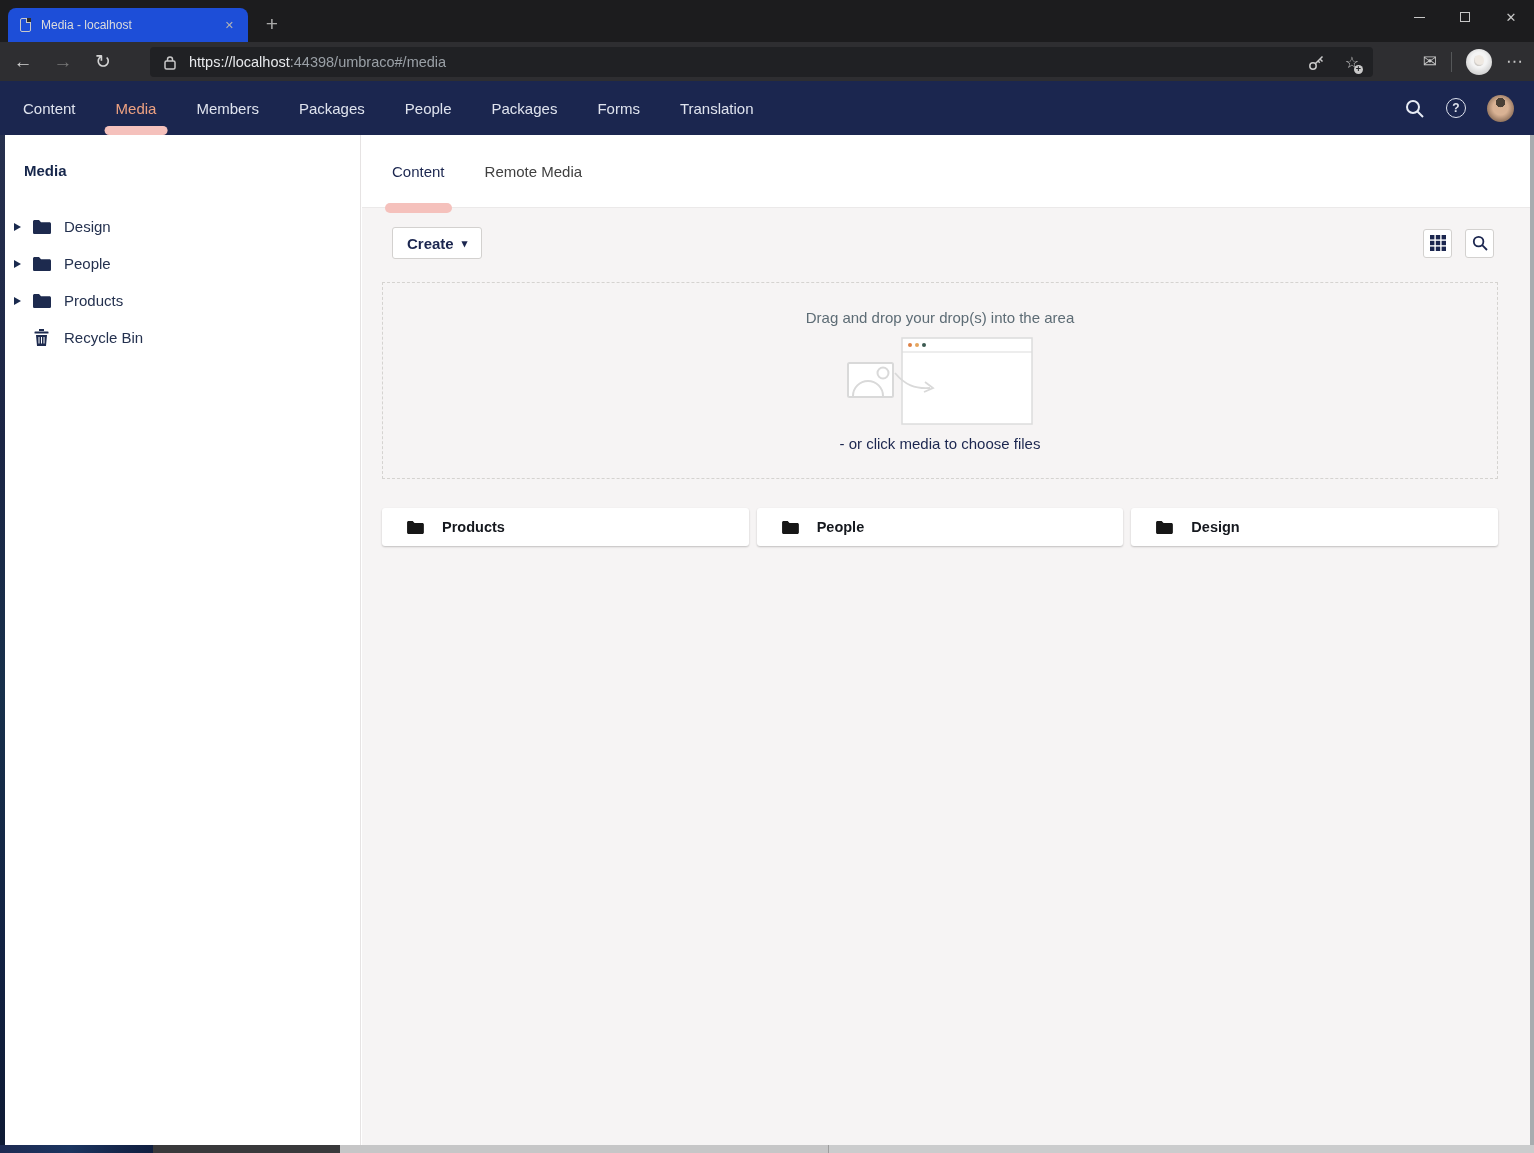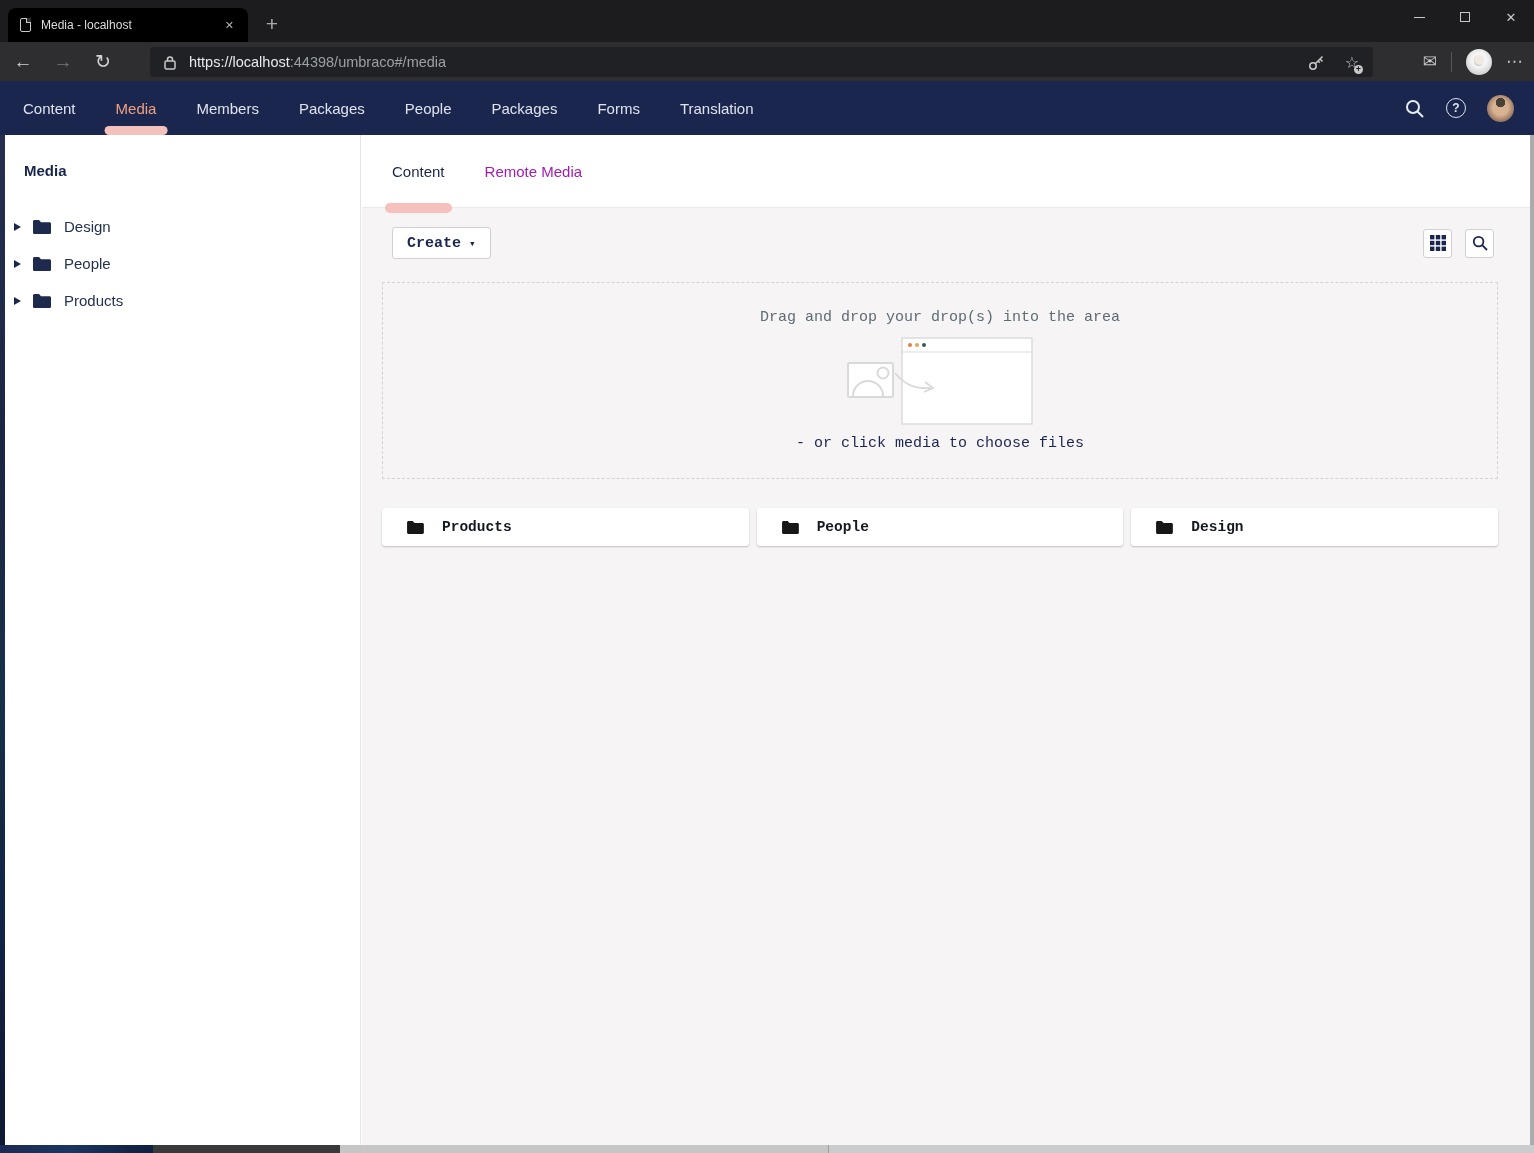--- a/index.html
+++ b/index.html
@@ -1,21 +1,21 @@
 <!DOCTYPE html>
 <html><head>
 <meta charset="utf-8">
 <style>
   * { margin:0; padding:0; box-sizing:border-box; }
   html,body { width:1534px; height:1153px; overflow:hidden; background:#fff;
     font-family:"Liberation Sans", sans-serif; }
 
   
   #titlebar { position:absolute; left:0; top:0; width:1534px; height:42px; background:#1c1c1e; }
-  #tab { position:absolute; left:8px; top:8px; width:240px; height:34px; background:#000000;
+  #tab { position:absolute; left:8px; top:8px; width:240px; height:34px; background:#1d4ed8;
     border-radius:8px 8px 0 0; display:flex; align-items:center; padding:0 10px 0 12px; }
   #tab .pageicon { width:11px; height:14px; border:1.5px solid #c9c9c9; border-radius:2px; position:relative; flex:0 0 auto; }
   #tab .pageicon::after { content:""; position:absolute; right:-1px; top:-1px; width:4px; height:4px;
     background:#2e2e31; border-left:1.5px solid #c9c9c9; border-bottom:1.5px solid #c9c9c9; }
   #tab .tabtitle { color:#dcdcdc; font-size:12px; margin-left:10px; flex:1; white-space:nowrap; overflow:hidden; }
   #tab .tabclose { color:#b4b4b4; font-size:11px; padding:2px 4px; cursor:pointer; }
   #newtab { position:absolute; left:258px; top:10px; color:#a9a9a9; font-size:21px; font-weight:300;
     width:28px; height:28px; display:flex; align-items:center; justify-content:center; }
   #wincontrols { position:absolute; right:0; top:0; height:34px; display:flex; }
   #wincontrols .wc { width:46px; height:34px; display:flex; align-items:center; justify-content:center; color:#c7c7c7; }
@@ -72,26 +72,26 @@
   .tree-row { height:37px; display:flex; align-items:center; padding-left:9px; cursor:pointer; }
   .caret-box { width:18px; display:flex; align-items:center; }
   .caret { width:0; height:0; border-left:7px solid #1a2a4e; border-top:4.5px solid transparent;
     border-bottom:4.5px solid transparent; }
   .tree-iconbox { width:19px; display:flex; align-items:center; justify-content:center; }
   .tree-label { margin-left:13px; font-size:15px; color:#24314f; }
 
   #main { position:absolute; left:362px; top:0; width:1172px; height:1010px; background:#f6f4f4; }
   #main-header { height:73px; background:#fff; border-bottom:1px solid #ebe9e9; display:flex; padding-left:30px; }
   .ctab { position:relative; height:73px; display:flex; align-items:center; font-size:15px;
-    color:#a21caf; margin-right:40px; cursor:pointer; }
+    color:#404040; margin-right:40px; cursor:pointer; }
   .ctab.active { color:#1b264f; }
   .ctab.active::after { content:""; position:absolute; bottom:-5px; left:-7px; right:-7px; height:10px;
     background:#f5c1bc; border-radius:5px; z-index:2; }
 
-  #content { padding:19px 36px 0 20px;font-family:Liberation Mono, monospace; }
+  #content { padding:19px 36px 0 20px; }
   #create-row { display:flex; justify-content:space-between; align-items:center; margin:0 4px 0 10px; }
   #create-btn { height:32px; background:#fff; border:1px solid #d3d1cf; border-radius:3px;
     display:flex; align-items:center; gap:8px; padding:0 14px; font-size:15px; font-weight:600;
     color:#1b264f; cursor:pointer; }
   #create-btn .caret-down { font-size:11px; }
   #view-btns { display:flex; gap:13px; }
   .sq-btn { width:29px; height:29px; background:#fff; border:1px solid #d3d1cf; border-radius:3px;
     display:flex; align-items:center; justify-content:center; cursor:pointer; }
 
   #dropzone { margin-top:23px; height:197px; border:1px dashed #d5d3d0; display:flex; flex-direction:column;
@@ -219,20 +219,32 @@
             <span class="caret"></span>
           </span>
         <span class="tree-iconbox">
           <svg width="19" height="15" viewBox="0 0 19 15">
               <path d="M1 2.6 C1 1.7 1.7 1 2.6 1 H7 l2 2.2 h8.4 c.9 0 1.6.7 1.6 1.6 v8.6 c0 .9-.7 1.6-1.6 1.6 H2.6 C1.7 15 1 14.3 1 13.4 Z" fill="#1d2a4e"></path>
             </svg>
         </span>
         <span class="tree-label">Products</span>
       </div>
 
+      <div class="tree-row">
+        <span class="caret-box"></span>
+        <span class="tree-iconbox">
+          <svg width="15" height="17" viewBox="0 0 15 17">
+            <rect x="5" y="0" width="5" height="2" fill="#1d2a4e"></rect>
+            <rect x="0.5" y="2.6" width="14" height="2" rx="0.6" fill="#1d2a4e"></rect>
+            <path d="M2 6 h11 l-1 11 H3 Z" fill="#1d2a4e"></path>
+            <path d="M5 8 v6.5 M7.5 8 v6.5 M10 8 v6.5" stroke="#fff" stroke-width="1"></path>
+          </svg>
+        </span>
+        <span class="tree-label">Recycle Bin</span>
+      </div>
 
     </div>
   </div>
 
   <div id="main">
     <div id="main-header">
       <div class="ctab active">Content</div>
       <div class="ctab">Remote Media</div>
     </div>
 

